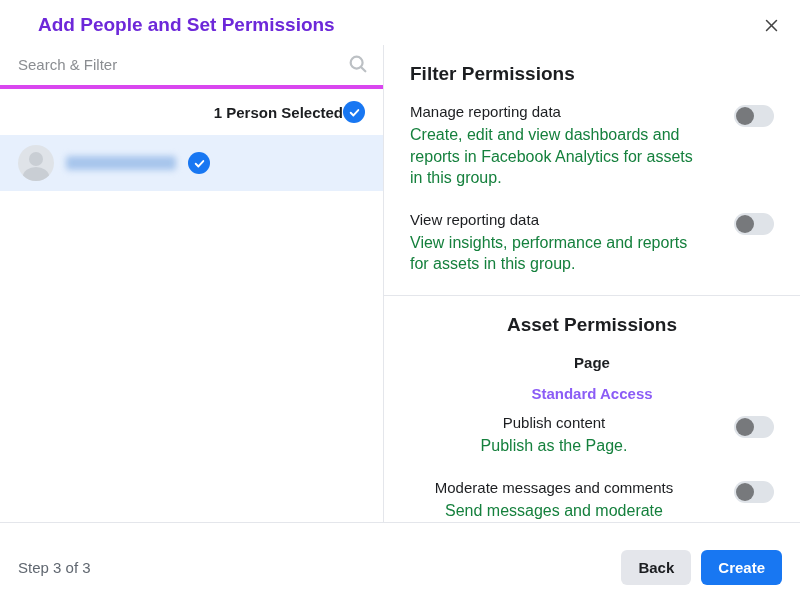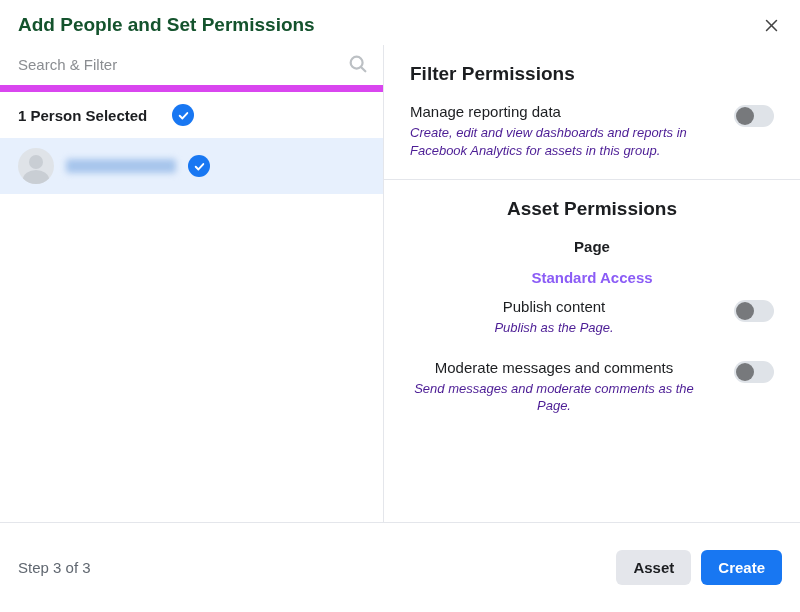--- a/index.html
+++ b/index.html
@@ -19,21 +19,22 @@
   }
   .header {
     display: flex;
     align-items: center;
     justify-content: space-between;
     padding: 14px 18px 9px 18px;
   }
   .header-title {
     font-size: 19px;
     font-weight: 700;
-    color: #14532d;
+    color: #6d28d9;
+    margin-left: 20px;
   }
   .close-btn {
     width: 22px;
     height: 22px;
     cursor: pointer;
     color: #444;
     display:flex;align-items:center;justify-content:center;
   }
   .body {
     flex: 1;
@@ -57,24 +58,23 @@
     outline: none;
     font-size: 15px;
     color: #1c1e21;
     background: transparent;
   }
   .search-input::placeholder { color: #8a8d91; }
   .search-icon { color: #bcc0c4; }
   .selected-row {
     display: flex;
     align-items: center;
-    justify-content: flex-start;
+    justify-content: flex-end;
     padding: 12px 18px 12px 18px;
-    border-top: 7px solid #d946ef;
-    gap: 25px;
+    border-top: 4px solid #d946ef;
   }
   .selected-label {
     font-size: 15px;
     font-weight: 700;
   }
   .check-badge {
     width: 22px; height: 22px;
     border-radius: 50%;
     background: #1877f2;
     display:flex;align-items:center;justify-content:center;
@@ -135,24 +135,23 @@
   .perm:last-child{margin-bottom:6px;}
   .perm-text {
     flex: 1;
   }
   .perm-title {
     font-size: 15px;
     color: #1c1e21;
     margin-bottom: 4px;
   }
   .perm-desc {
-    font-size: 13px;
-    color: #4c1d95;
+    font-size: 16px;
+    color: #15803d;
     line-height: 1.35;
-    font-style: italic;
   }
   .toggle {
     width: 40px; height: 22px;
     background: #dfe3e8;
     border-radius: 12px;
     position: relative;
     flex-shrink:0;
     margin-top:2px;
     cursor:pointer;
   }
@@ -241,20 +240,27 @@
         <div class="section-title">Filter Permissions</div>
 
         <div class="perm">
           <div class="perm-text">
             <div class="perm-title">Manage reporting data</div>
             <div class="perm-desc">Create, edit and view dashboards and reports in Facebook Analytics for assets in this group.</div>
           </div>
           <div class="toggle"></div>
         </div>
 
+        <div class="perm">
+          <div class="perm-text">
+            <div class="perm-title">View reporting data</div>
+            <div class="perm-desc">View insights, performance and reports for assets in this group.</div>
+          </div>
+          <div class="toggle"></div>
+        </div>
       </div>
 
       <div class="section fade-bottom">
         <div class="section-title">Asset Permissions</div>
         <div class="asset-heading">Page</div>
         <div class="access-heading">Standard Access</div>
 
         <div class="perm">
           <div class="perm-text">
             <div class="perm-title">Publish content</div>
@@ -269,16 +275,16 @@
             <div class="perm-desc">Send messages and moderate comments as the Page.</div>
           </div>
           <div class="toggle"></div>
         </div>
       </div>
     </div>
   </div>
 
   <div class="footer">
     <div class="step">Step 3 of 3</div>
-    <button class="btn btn-secondary">Asset</button>
+    <button class="btn btn-secondary">Back</button>
     <button class="btn btn-primary">Create</button>
   </div>
 </div>
 
 </body></html>

